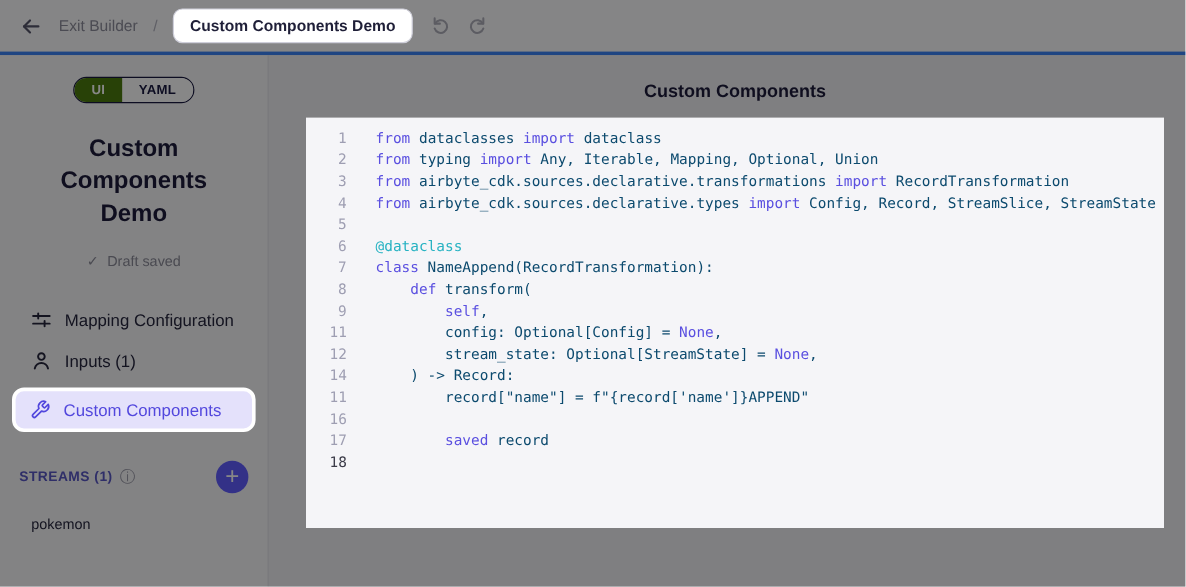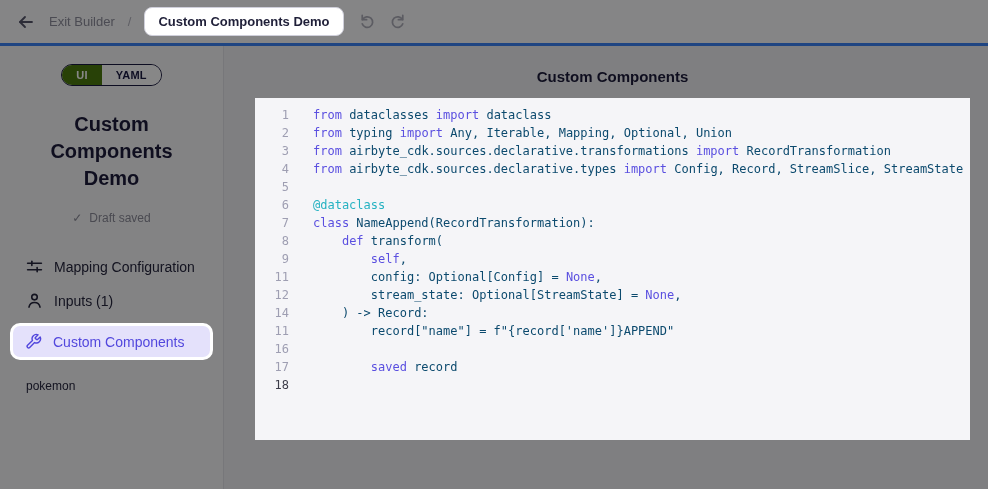--- a/index.html
+++ b/index.html
@@ -214,20 +214,25 @@
         <div class="nav-item active">
           <span class="icn">
             <svg viewBox="0 0 24 24" fill="none" stroke="currentColor" stroke-width="2" stroke-linecap="round" stroke-linejoin="round">
                 <path d="M14.7 6.3a1 1 0 0 0 0 1.4l1.6 1.6a1 1 0 0 0 1.4 0l3.77-3.77a6 6 0 0 1-7.94 7.94l-6.91 6.91a2.12 2.12 0 0 1-3-3l6.91-6.91a6 6 0 0 1 7.94-7.94l-3.76 3.76z"></path>
               </svg>
           </span>
           <span>Custom Components</span>
         </div>
       </nav>
 
+      <div class="streams-header">
+        <span class="streams-label">STREAMS (1)</span>
+        <span class="info-icon">ⓘ</span>
+        <span class="add-stream-btn">+</span>
+      </div>
 
       <div class="stream-item">pokemon</div>
 
     </aside>
 
     <main class="main">
       <div class="main-inner">
         <h2 class="main-heading">Custom Components</h2>
         <div class="editor">
           <div>

